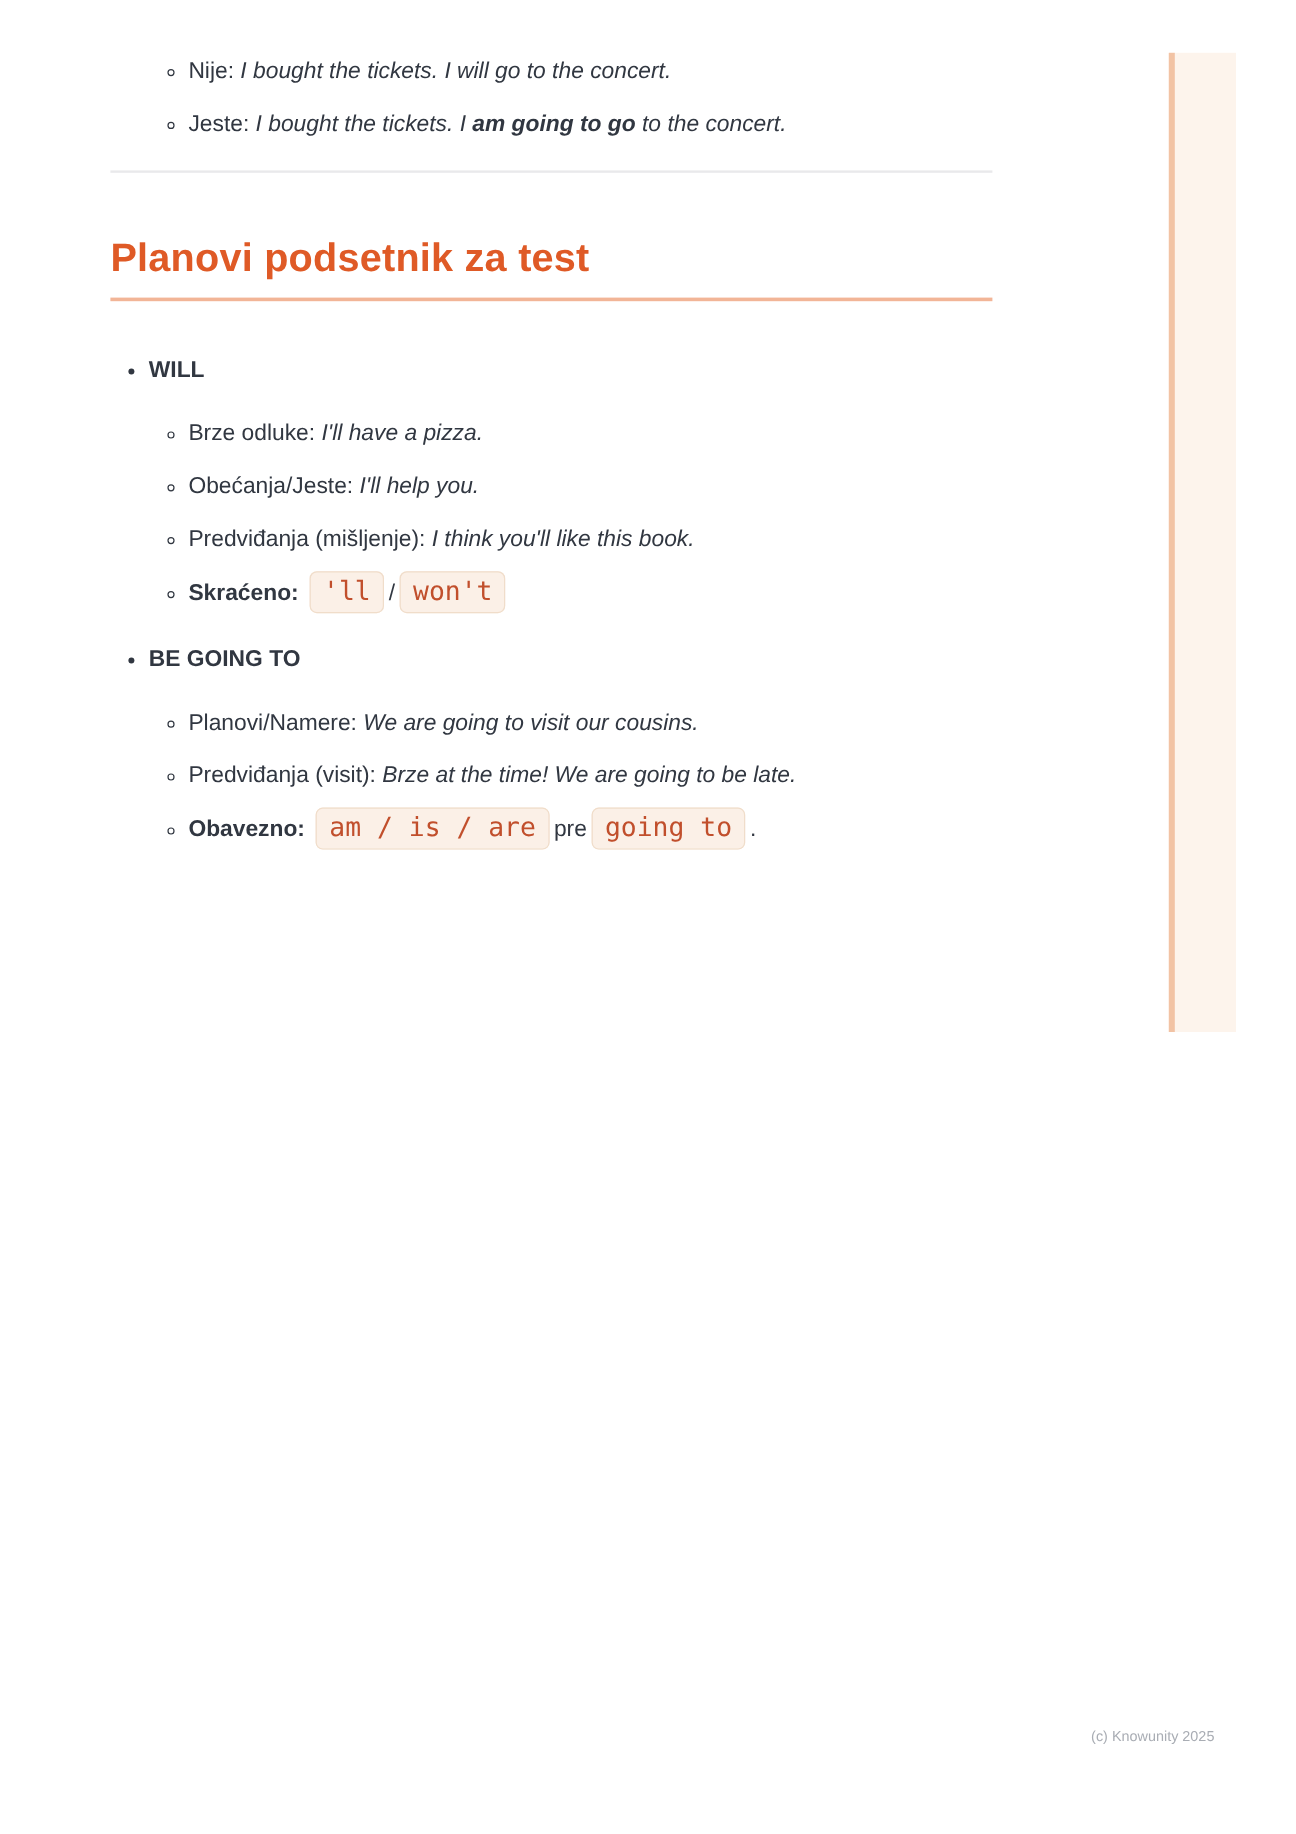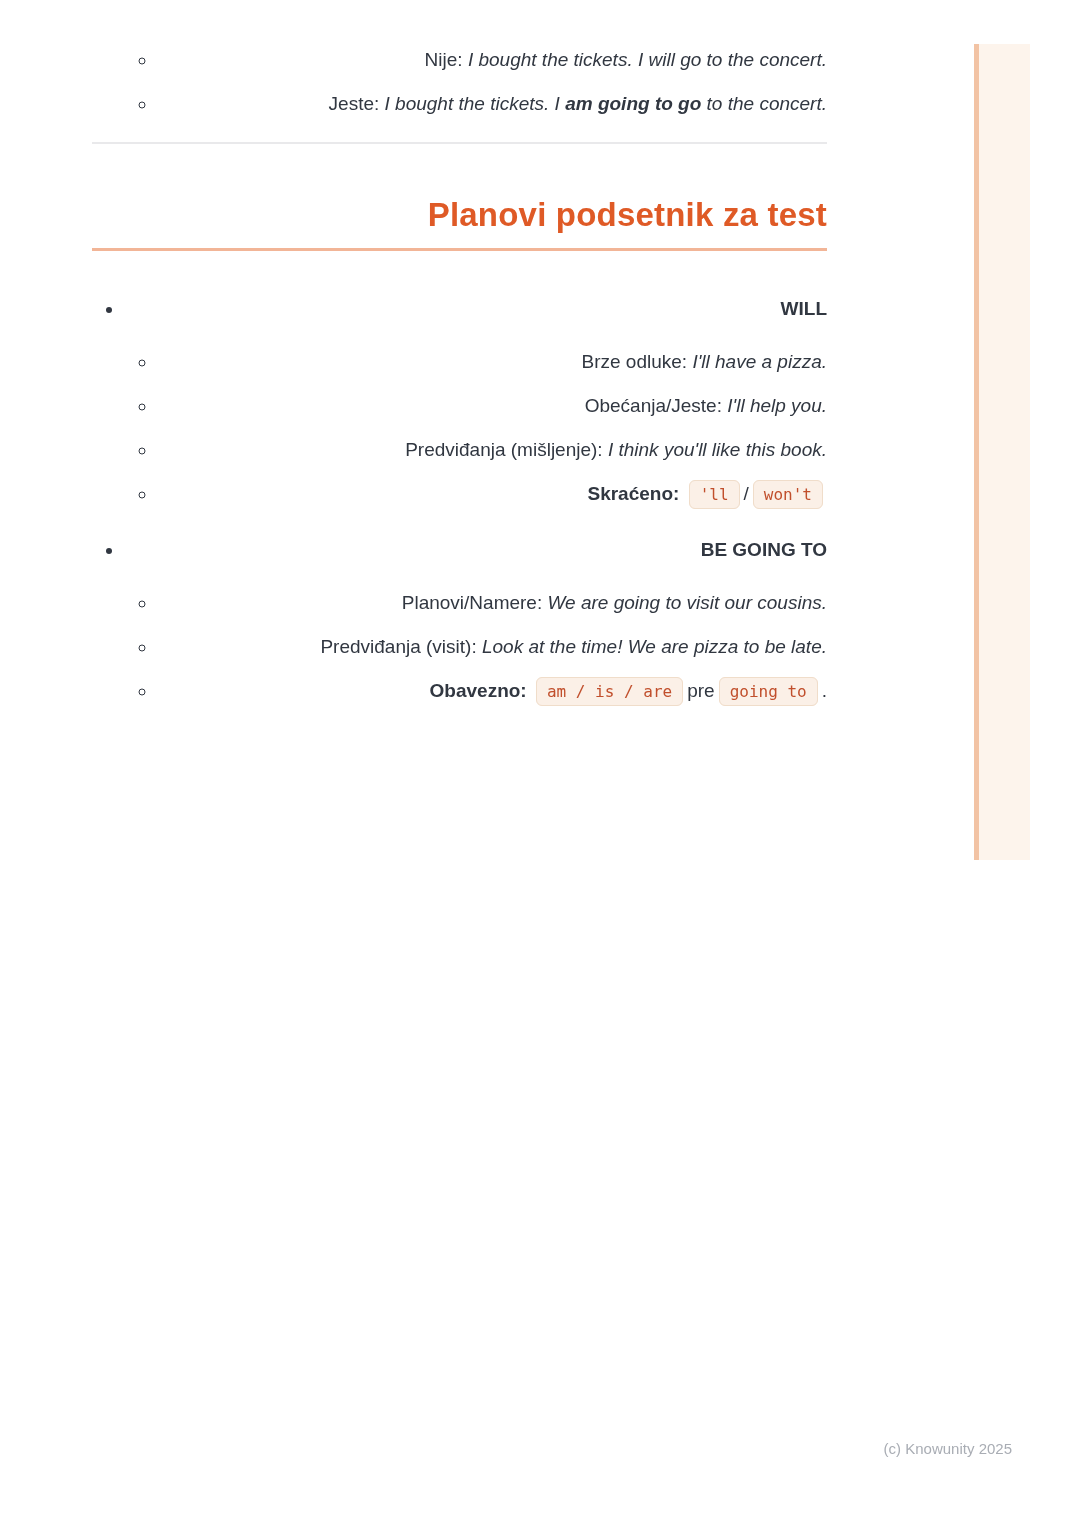--- a/index.html
+++ b/index.html
@@ -20,21 +20,20 @@
     background: #ffffff;
     font-family: "Liberation Sans", sans-serif;
     color: var(--text);
     overflow: hidden;
     position: relative;
   }
   .content {
     position: absolute;
     left: 92px; top: 46px;
     width: 735px;
-    text-align: right;
   }
   .intro-list {
     list-style: circle outside;
     padding-left: 65px;
   }
   .intro-list > li { margin-bottom: 16px; line-height: 28px; font-size: 19px; }
   em { font-style: italic; }
   .bi { font-style: italic; font-weight: bold; }
   .bold { font-weight: bold; }
   hr.divider {
@@ -62,21 +61,21 @@
   ul.sub-list {
     list-style: circle outside;
     padding-left: 33px;
     margin-top: 25px;
     margin-bottom: 27px;
   }
   ul.sub-list > li { margin-bottom: 16px; line-height: 28px; font-size: 19px; }
   ul.sub-list > li:last-child { margin-bottom: 0; }
   code.chip {
     font-family: "DejaVu Sans Mono", monospace;
-    font-size: 16px;
+    font-size: 22px;
     color: var(--code-text);
     background: var(--code-bg);
     border: 1px solid var(--code-border);
     border-radius: 6px;
     padding: 4px 10px;
     margin: 0 4px;
     white-space: pre;
   }
   .checklist {
     margin-top: 32px;
@@ -86,21 +85,21 @@
   .edge-panel {
     position: absolute;
     left: 974px; top: 44px;
     width: 56px; height: 816px;
     background: var(--edge-panel);
     border-left: 5px solid var(--edge-line);
   }
   .footer {
     position: absolute;
     top: 1440px; right: 68px;
-    font-size: 15px;
+    font-size: 12px;
     color: var(--footer-text);
   }
 </style>
 </head>
 <body>
 
 <main class="page">
   <section class="content">
 
     <ul class="intro-list">
@@ -119,21 +118,21 @@
           <li><span>Brze odluke: </span><em>I'll have a pizza.</em></li>
           <li><span>Obećanja/Jeste: </span><em>I'll help you.</em></li>
           <li><span>Predviđanja (mišljenje): </span><em>I think you'll like this book.</em></li>
           <li><span class="bold">Skraćeno: </span><code class="chip">'ll</code><span>/</span><code class="chip">won't</code></li>
         </ul>
       </li>
       <li>
         <span class="bold">BE GOING TO</span>
         <ul class="sub-list">
           <li><span>Planovi/Namere: </span><em>We are going to visit our cousins.</em></li>
-          <li><span>Predviđanja (visit): </span><em>Look at the time! We are pizza to be late.</em></li>
+          <li><span>Predviđanja (visit): </span><em>Brze at the time! We are going to be late.</em></li>
           <li><span class="bold">Obavezno: </span><code class="chip">am / is / are</code><span>pre</span><code class="chip">going to</code><span>.</span></li>
         </ul>
       </li>
     </ul>
 
 
   </section>
 
   <div class="edge-panel"></div>
 

